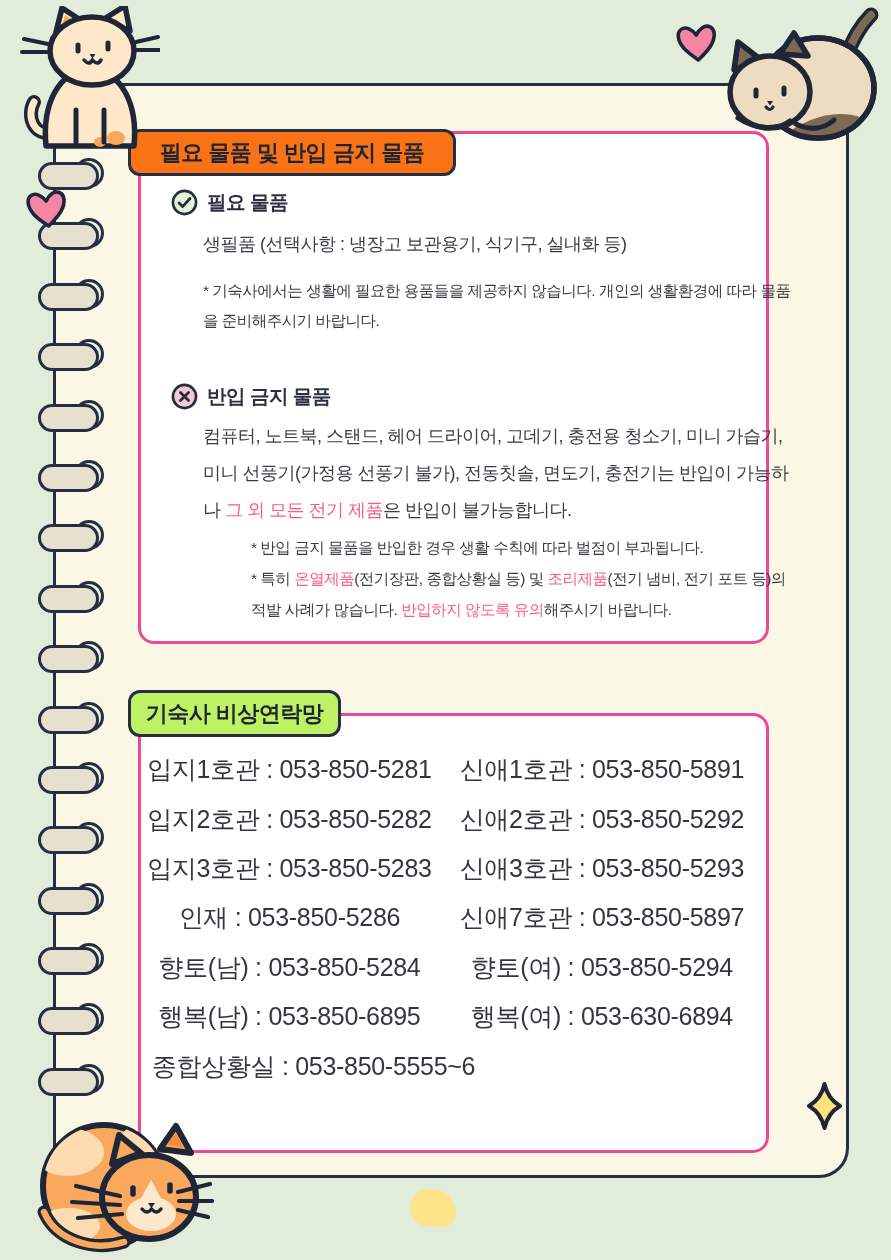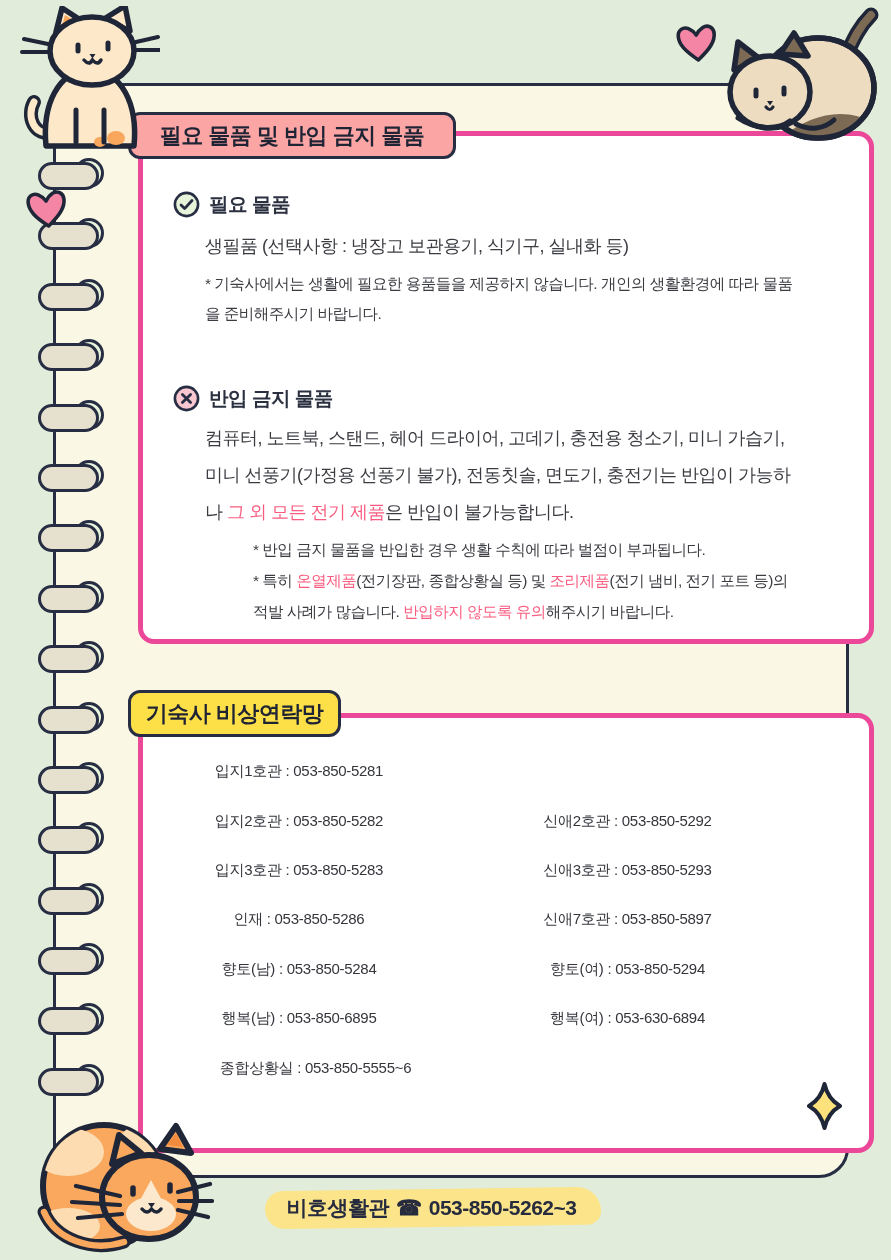--- a/index.html
+++ b/index.html
@@ -20,52 +20,52 @@
   .ring .hole{
     position:absolute;right:0;top:-1px;width:30px;height:30px;border-radius:50%;
     background:#e9f4de;border:3px solid #272e43;box-sizing:border-box;
   }
   .ring .pill{
     position:absolute;left:0;top:3px;width:61px;height:28px;border-radius:14px;
     background:#e6e0cf;border:3px solid #272e43;box-sizing:border-box;
   }
   
   .card{
-    position:absolute;left:138px;width:736px;background:#ffffff;
-    border:5px solid #ec4899;box-sizing:border-box;border-radius:16px;
+    position:absolute;left:138px;width:631px;background:#ffffff;
+    border:3px solid #ec4899;box-sizing:border-box;border-radius:16px;
   }
   .card1{top:131px;height:513px;}
   .card2{top:713px;height:440px;}
   
   .badge{
     position:absolute;height:47px;box-sizing:border-box;
     display:flex;align-items:center;justify-content:center;
     border:3px solid #272e43;border-radius:12px;
     font-size:22px;font-weight:bold;color:#1f2435;letter-spacing:-0.5px;
   }
-  .badge-green{left:128px;top:112px;width:328px;background:#fca5a5;}
-  .badge-yellow{left:128px;top:690px;width:213px;background:#fde047;}
+  .badge-green{left:128px;top:129px;width:328px;background:#f97316;}
+  .badge-yellow{left:128px;top:690px;width:213px;background:#bef264;}
   
   .sec-head{
     position:absolute;display:flex;align-items:center;gap:9px;
     font-size:19.5px;font-weight:bold;color:#2b3040;letter-spacing:-0.5px;
   }
   .head-required{left:30px;top:55px;}
   .head-prohibited{left:30px;top:249px;}
   .txt-block{position:absolute;left:62px;width:594px;letter-spacing:-0.5px;}
   .block-required{top:91px;font-size:18px;line-height:38px;color:#3b3c42;}
   .block-prohibited{top:284px;font-size:18px;line-height:37px;color:#3b3c42;}
   .note{font-size:15.5px;line-height:30px;color:#3b3c42;}
-  .block-required .note{margin-top:4px;}
+  .block-required .note{margin-top:13px;}
   .block-prohibited .notes{margin-top:3px;line-height:31px;margin-left:48px;}
   .pink{color:#fa5c7f;}
   
   .contact-grid{position:absolute;left:0;top:29px;width:100%;}
   .contact-row{display:flex;height:49.4px;align-items:center;}
-  .contact-cell{font-size:15px;color:#35363c;text-align:center;letter-spacing:-0.3px;}
+  .contact-cell{font-size:25px;color:#35363c;text-align:center;letter-spacing:-0.3px;}
   .cell-left{width:312px;}
   .cell-right{width:345px;}
   
   .footer{position:absolute;left:0;top:1190px;width:891px;display:flex;justify-content:center;}
   .footer-inner{position:relative;transform:translateX(-14px);height:36px;display:flex;align-items:center;}
   .footer-hl{
     position:absolute;left:-22px;right:-24px;top:-1px;bottom:-1px;
     background:#fbe48a;border-radius:18px 24px 14px 20px;transform:rotate(-0.8deg);
   }
   .footer-text{
@@ -177,20 +177,21 @@
     </div>
   </section>
   <div class="badge badge-green">
     <span>필요 물품 및 반입 금지 물품</span>
   </div>
 
   <section class="card card2">
     <div class="contact-grid">
       <div class="contact-row">
           <span class="contact-cell cell-left">입지1호관 : 053-850-5281</span>
+          <span class="contact-cell cell-right">신애1호관 : 053-850-5891</span>
         </div>
       <div class="contact-row">
           <span class="contact-cell cell-left">입지2호관 : 053-850-5282</span>
           <span class="contact-cell cell-right">신애2호관 : 053-850-5292</span>
         </div>
       <div class="contact-row">
           <span class="contact-cell cell-left">입지3호관 : 053-850-5283</span>
           <span class="contact-cell cell-right">신애3호관 : 053-850-5293</span>
         </div>
       <div class="contact-row">
@@ -210,25 +211,20 @@
         </div>
     </div>
   </section>
   <div class="badge badge-yellow">
     <span>기숙사 비상연락망</span>
   </div>
 
   <div class="footer">
     <div class="footer-inner">
       <span class="footer-hl"></span>
-      <span class="footer-text">
-        <span>비호생활관</span>
-        <span>☎</span>
-        <span>053-850-5262~3</span>
-      </span>
     </div>
   </div>
 
   <svg class="deco" style="left:18px;top:6px" width="142" height="150" viewBox="0 0 142 150">
     <path d="M36 126 C16 132 8 110 16 96" fill="none" stroke="#1f2638" stroke-width="14" stroke-linecap="round"></path>
     <path d="M36 126 C16 132 8 110 16 96" fill="none" stroke="#fde9c9" stroke-width="7" stroke-linecap="round"></path>
     <path d="M28 140 C24 98 40 66 72 62 C104 66 120 98 116 140 Z" fill="#fde9c9" stroke="#1f2638" stroke-width="5.5" stroke-linejoin="round"></path>
     <ellipse cx="98" cy="132" rx="9" ry="7" fill="#f8a75c"></ellipse>
     <ellipse cx="82" cy="136" rx="6" ry="5" fill="#f8a75c"></ellipse>
     <path d="M58 104 L58 136 M86 104 L86 136" stroke="#1f2638" stroke-width="5" stroke-linecap="round" fill="none"></path>

